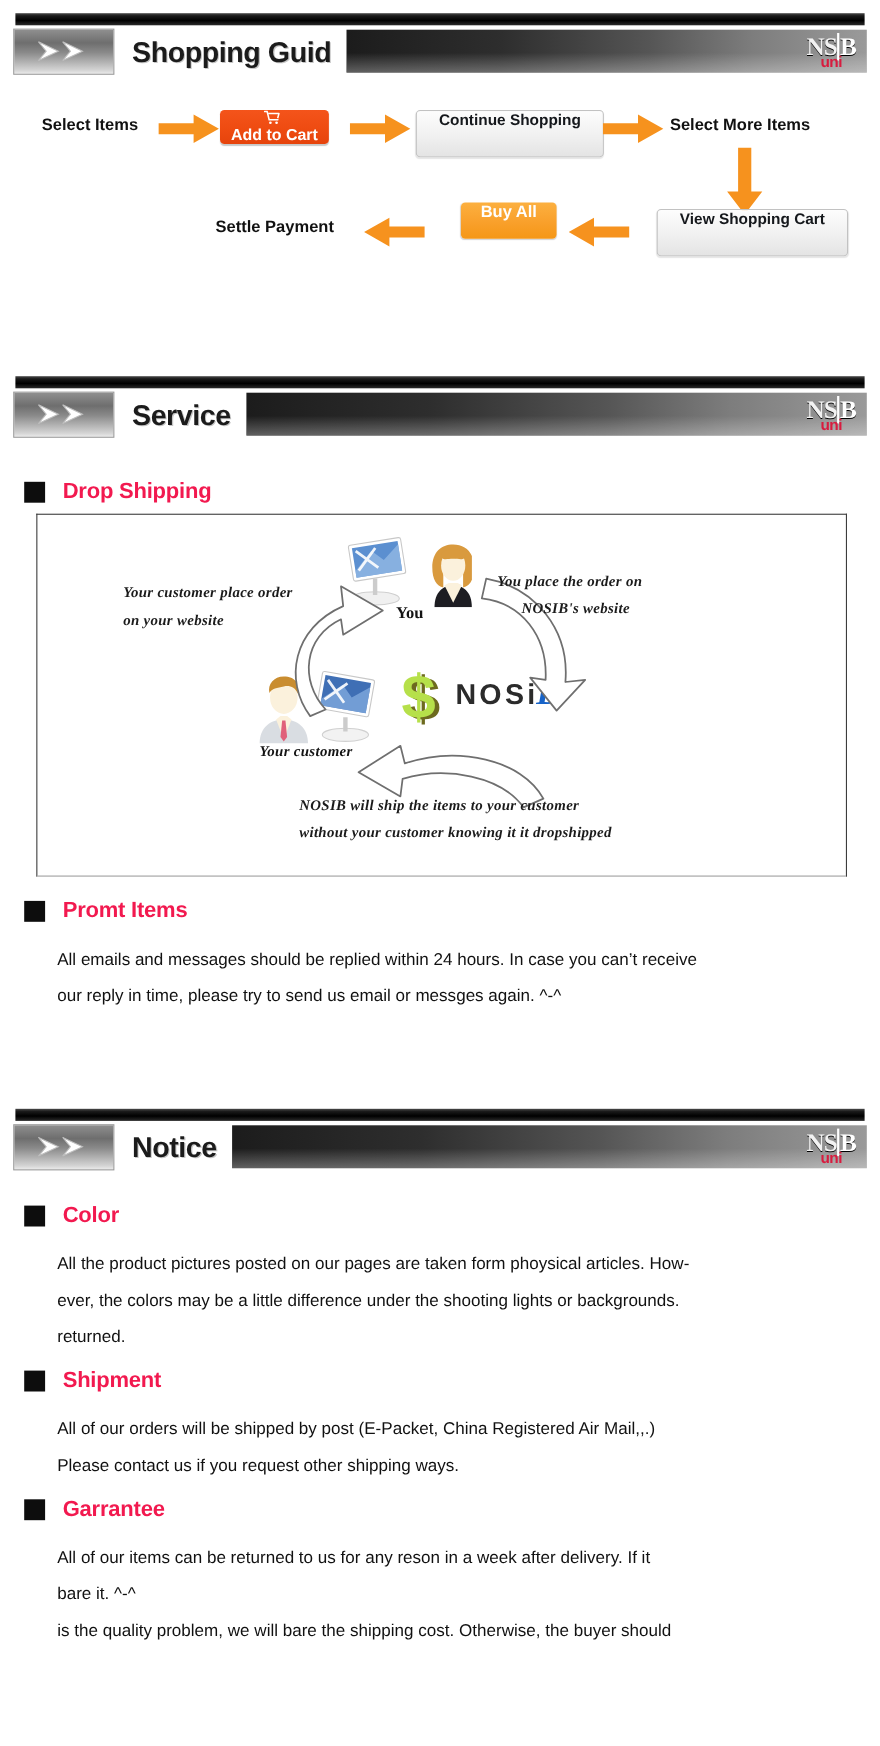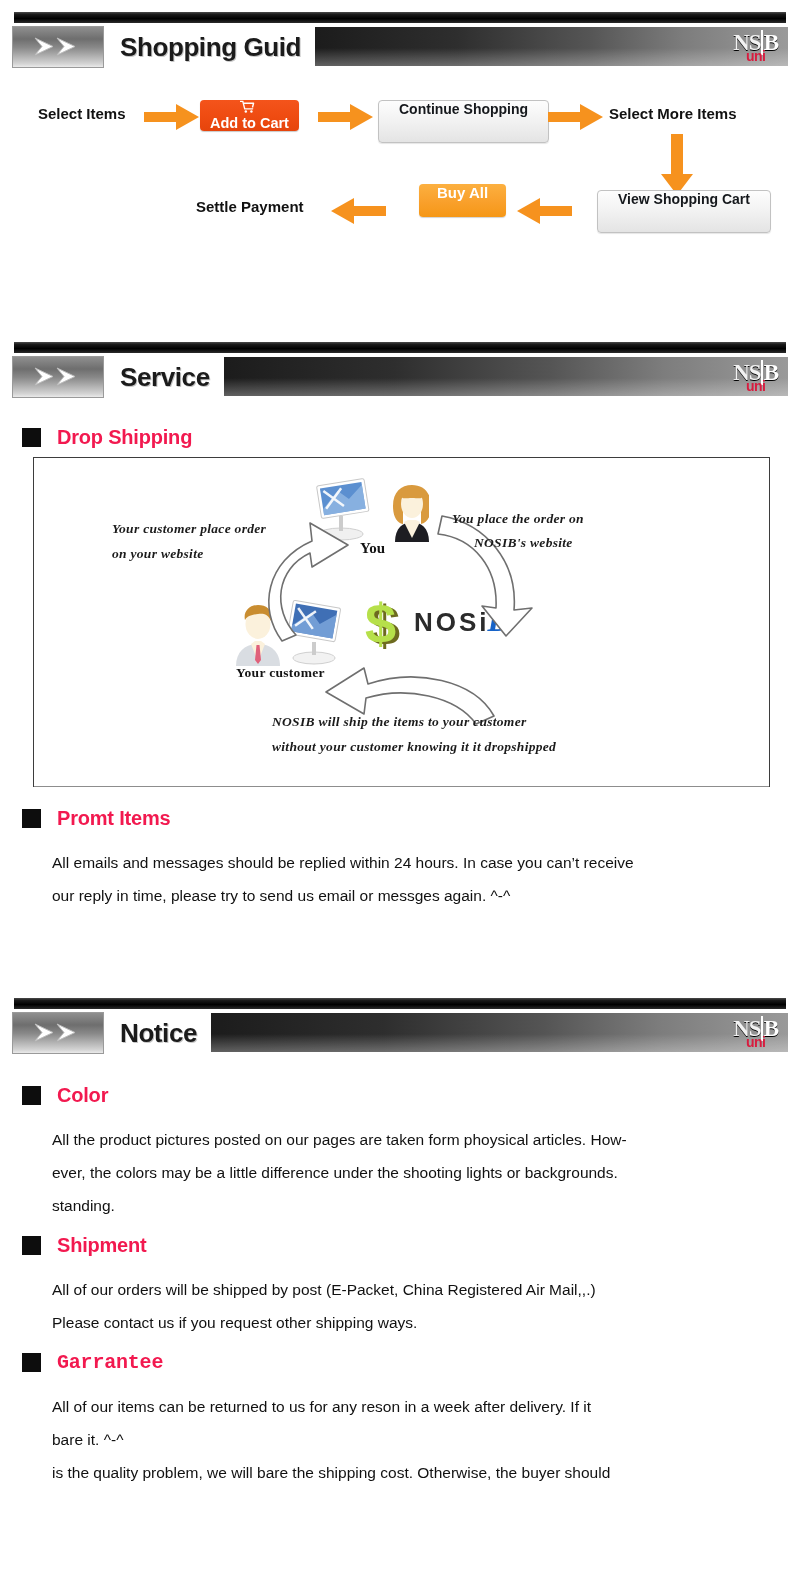--- a/index.html
+++ b/index.html
@@ -152,21 +152,21 @@
     height: 43px;
     padding: 0 20px;
     box-shadow: 0 1px 1px rgba(0,0,0,.10);
   }
   .arrow { position: absolute; }
 
   
   .bullet-head {
     display: flex;
     align-items: center;
-    margin: 16px 0 6px 22px;
+    margin: 26px 0 6px 22px;
   }
   .bullet-sq {
     width: 19px;
     height: 19px;
     background: #0d0d0d;
     flex: 0 0 auto;
   }
   .bullet-text {
     margin-left: 16px;
     color: #f2194f;
@@ -211,21 +211,21 @@
     letter-spacing: .3px;
   }
   .ds-name {
     position: absolute;
     font-family: "Liberation Serif", serif;
     font-size: 15px;
     font-weight: bold;
     color: #141414;
     white-space: nowrap;
   }
-  .ds-name.italic { font-size: 13.5px; letter-spacing:.3px;}
+  .ds-name.italic { font-style: italic; font-size: 13.5px; letter-spacing:.3px;}
   .ds-figure { position: absolute; }
   .ds-logo {
     position: absolute;
     display: flex;
     align-items: baseline;
     font-family: "Liberation Sans", sans-serif;
   }
   .ds-logo .nosi {
     font-size: 26px;
     font-weight: 600;
@@ -478,33 +478,33 @@
     </div>
   </div>
 
   <div class="bullet-head" style="margin-top:18px;">
     <span class="bullet-sq"></span>
     <span class="bullet-text">Color</span>
   </div>
   <div class="para">
     <p>All the product pictures posted on our pages are taken form phoysical articles. How-</p>
     <p>ever, the colors may be a little difference under the shooting lights or backgrounds.</p>
-    <p>standing.</p>
+    <p>returned.</p>
   </div>
 
   <div class="bullet-head" style="margin-top:12px;">
     <span class="bullet-sq"></span>
     <span class="bullet-text">Shipment</span>
   </div>
   <div class="para">
     <p>All of our orders will be shipped by post (E-Packet, China Registered Air Mail,,.)</p>
     <p>Please contact us if you request other shipping ways.</p>
   </div>
 
-  <div class="bullet-head" style="margin-top:12px;font-family:Liberation Mono, monospace;">
+  <div class="bullet-head" style="margin-top:12px;">
     <span class="bullet-sq"></span>
     <span class="bullet-text">Garrantee</span>
   </div>
   <div class="para">
     <p>All of our items can be returned to us for any reson in a week after delivery. If it</p>
     <p>bare it. ^-^</p>
     <p>is the quality problem, we will bare the shipping cost. Otherwise, the buyer should</p>
   </div>
 
   <div class="gap"></div>

